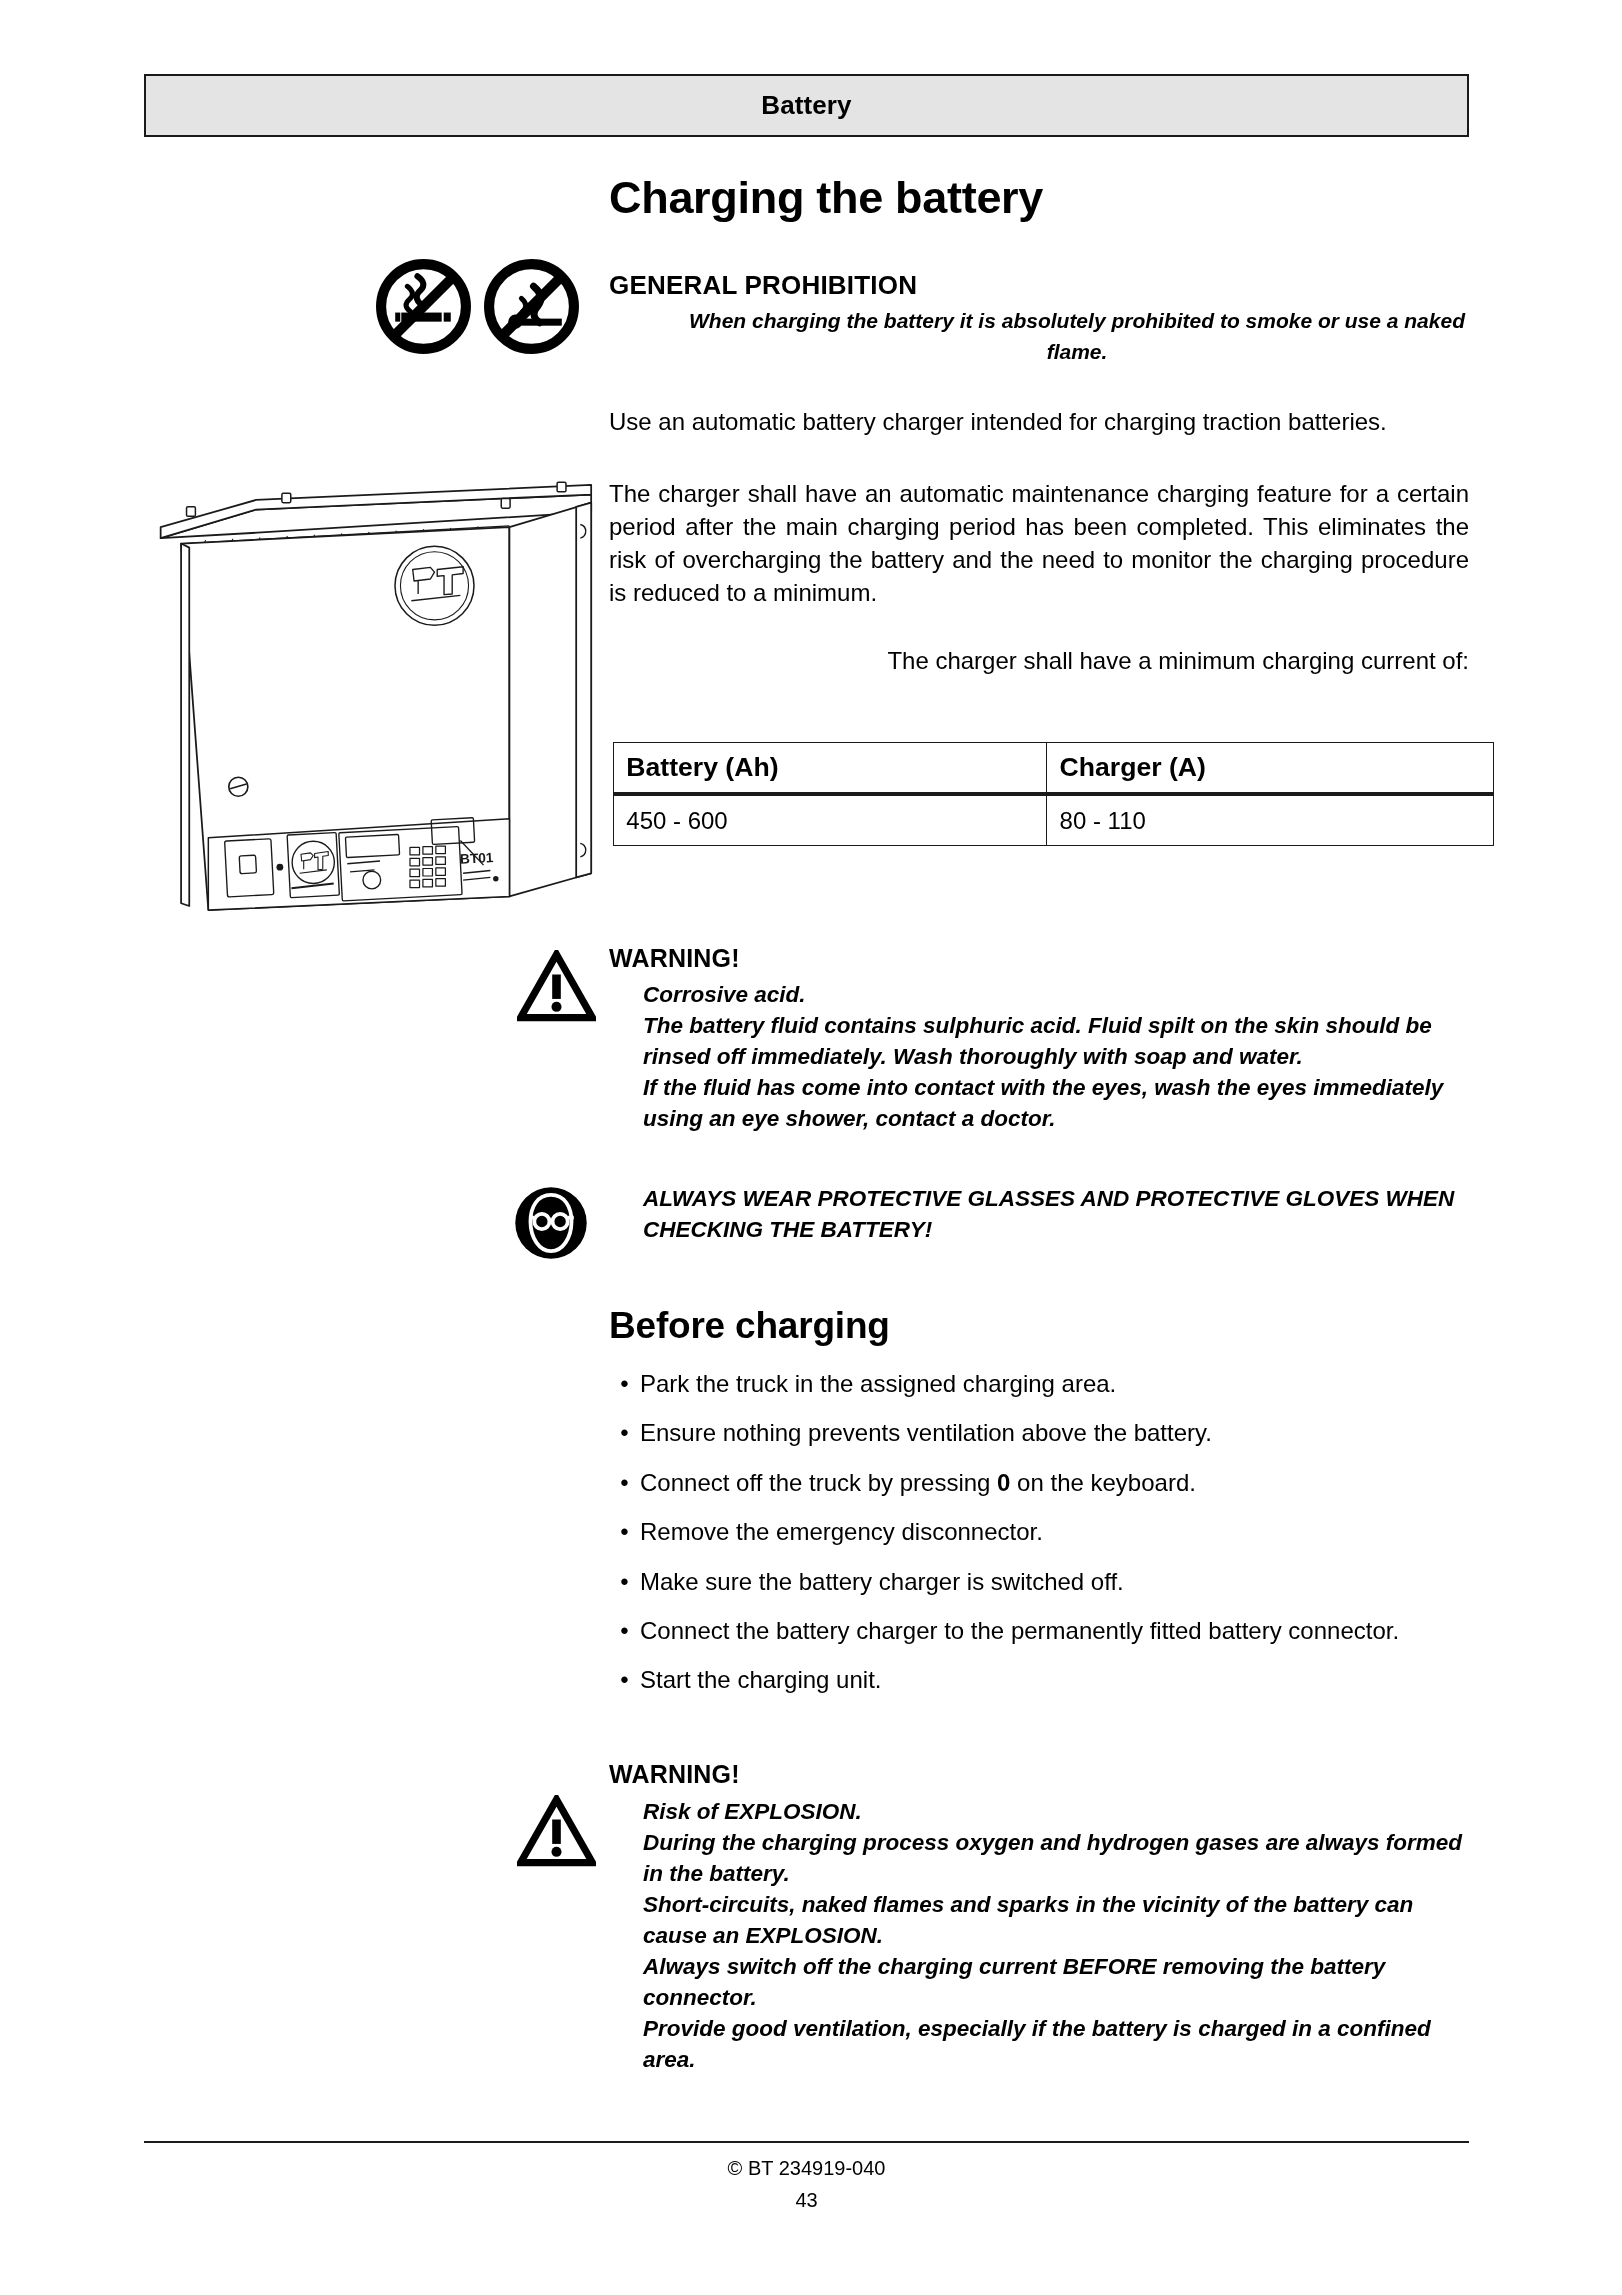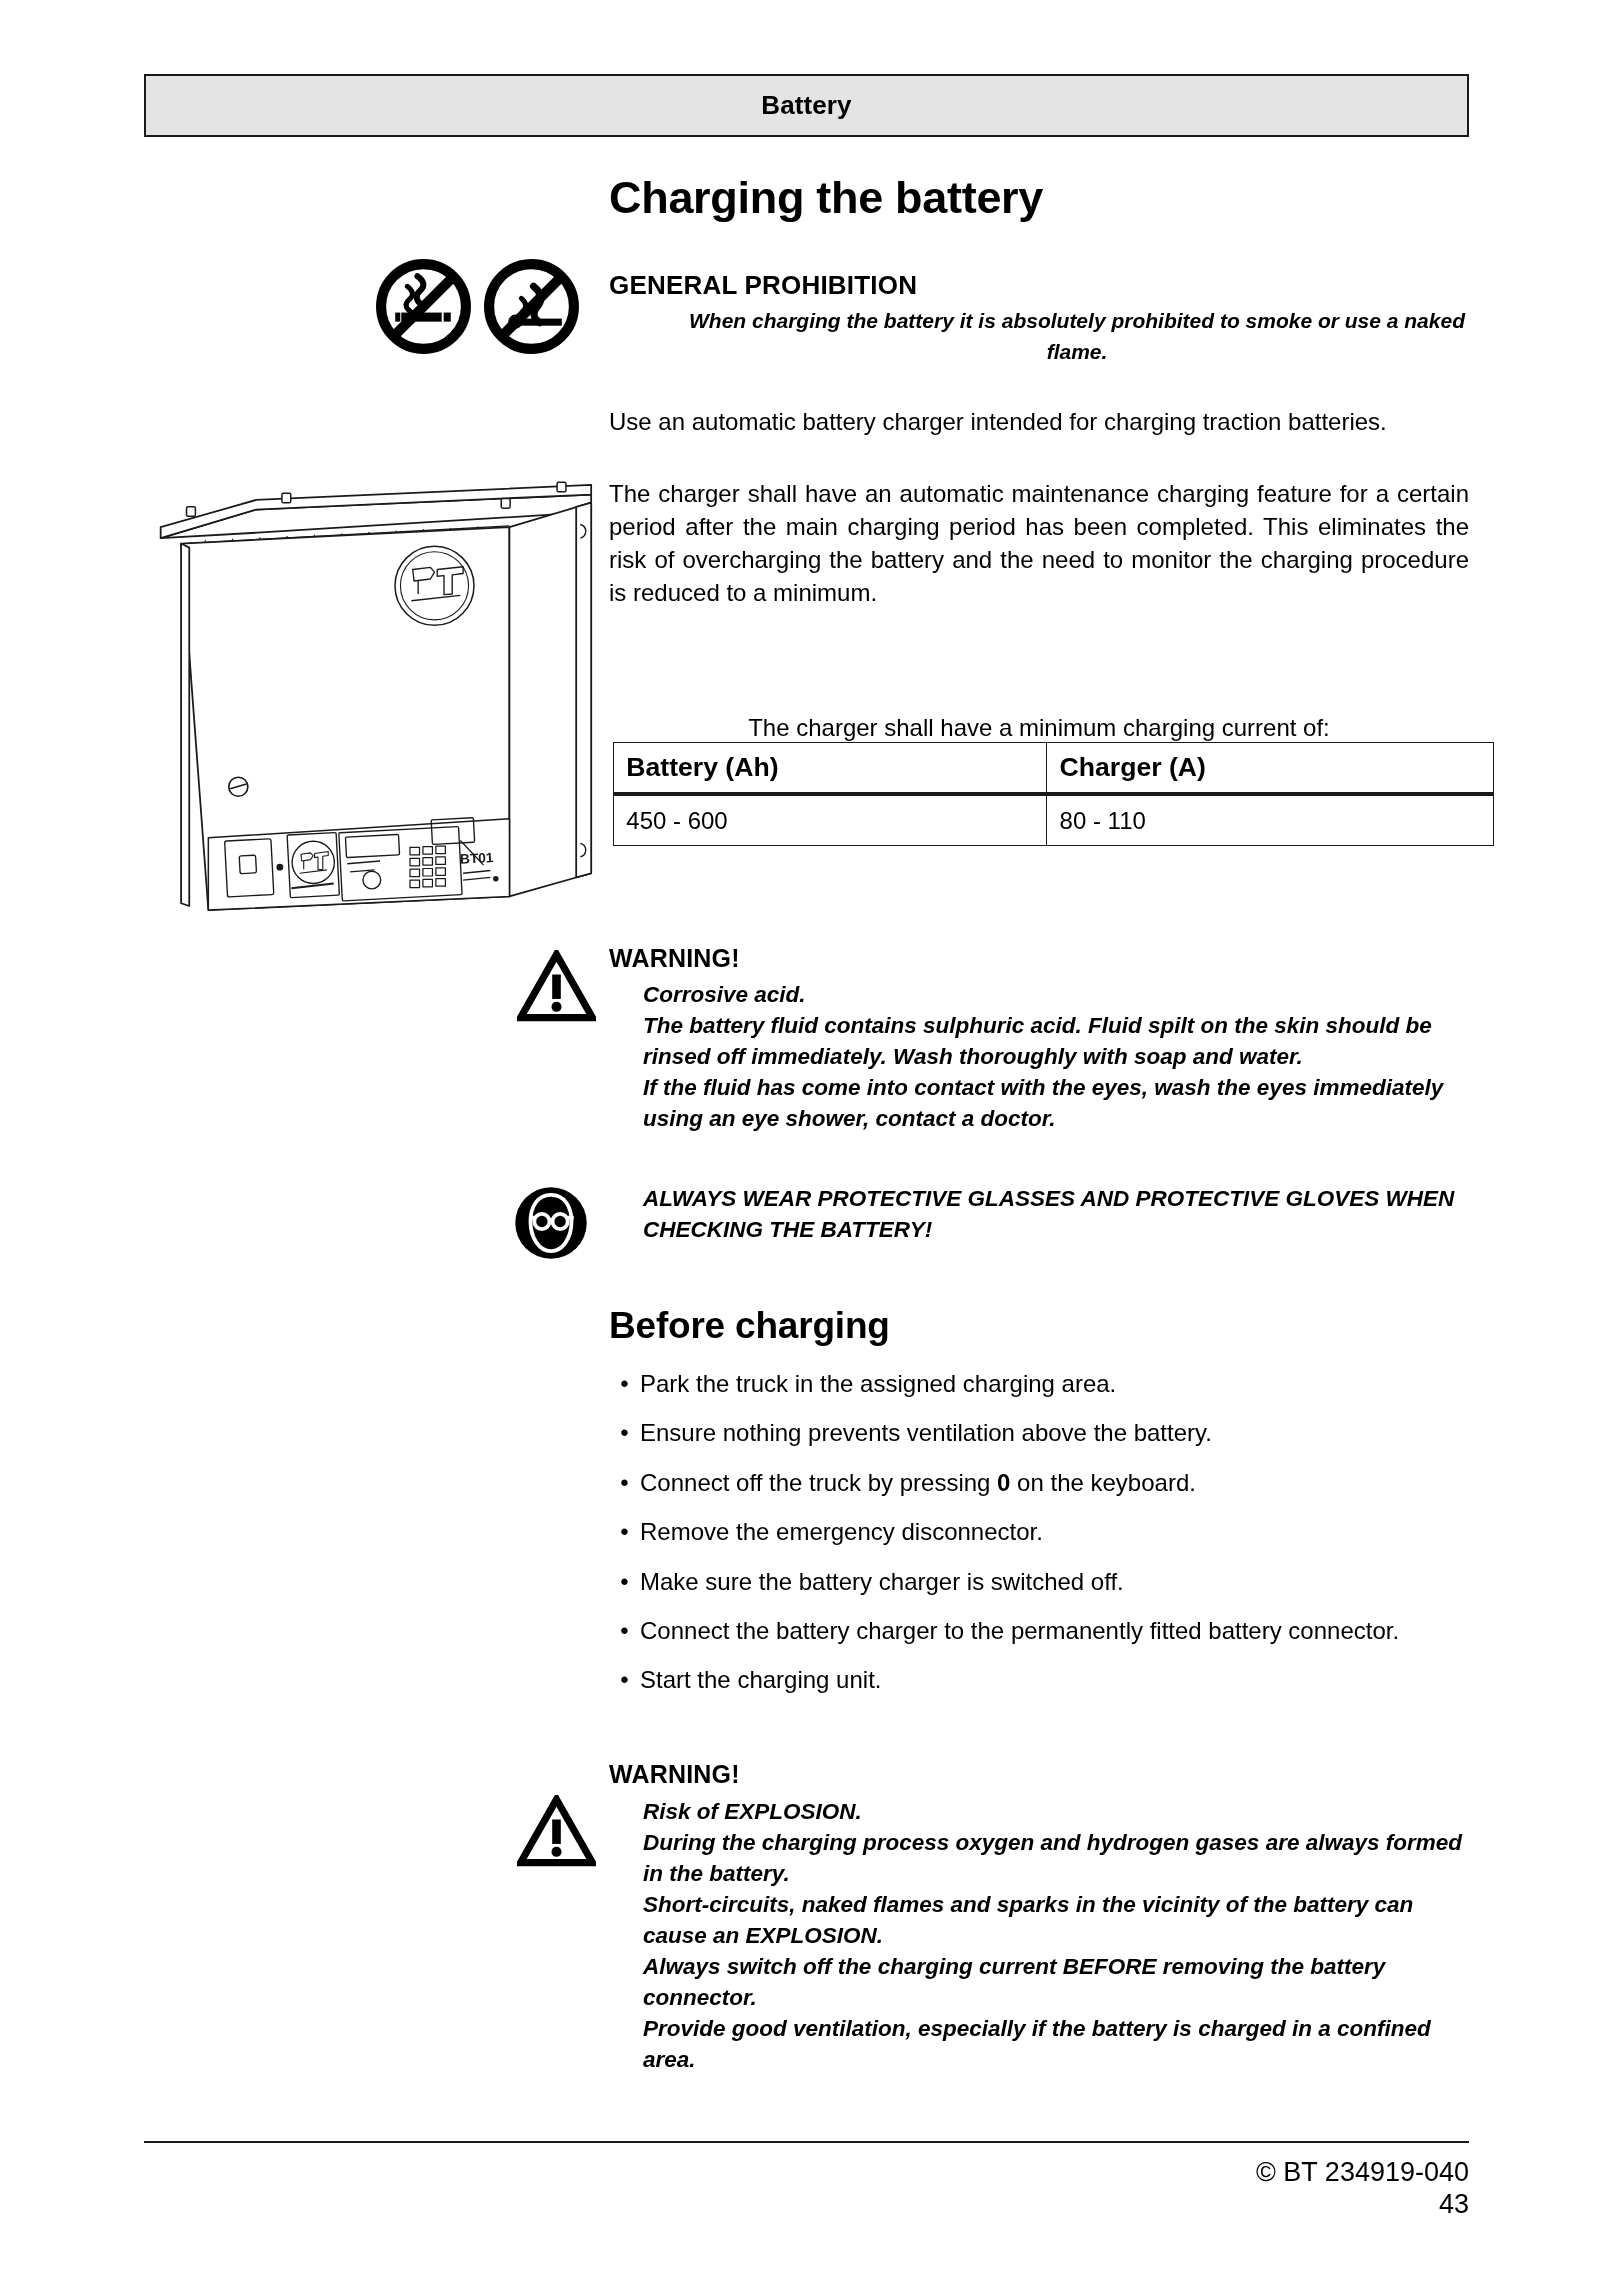--- a/index.html
+++ b/index.html
@@ -94,21 +94,21 @@
   .para {
     position: absolute;
     left: 609px;
     width: 860px;
     font-size: 24px;
     line-height: 33px;
     text-align: justify;
   }
   .para.p1 { top: 405px; }
   .para.p2 { top: 477px; }
-  .para.p3 { top: 711px; text-align: center; }
+  .para.p3 { top: 644px; text-align: right; }
 
   
   .illustration {
     position: absolute;
     left: 155px;
     top: 470px;
     width: 450px;
     height: 453px;
   }
 
@@ -225,22 +225,22 @@
     left: 144px;
     top: 2141px;
     width: 1325px;
     height: 0;
     border-top: 2.7px solid #1a1a1a;
   }
   .footer-line {
     position: absolute;
     left: 144px;
     width: 1325px;
-    text-align: right;
-    font-size: 27px;
+    text-align: center;
+    font-size: 20px;
   }
   .footer-line.fl1 { top: 2157px; }
   .footer-line.fl2 { top: 2189px; }
 </style>
 </head>
 <body>
 
 <div class="page">
 
   <div class="header-band">

